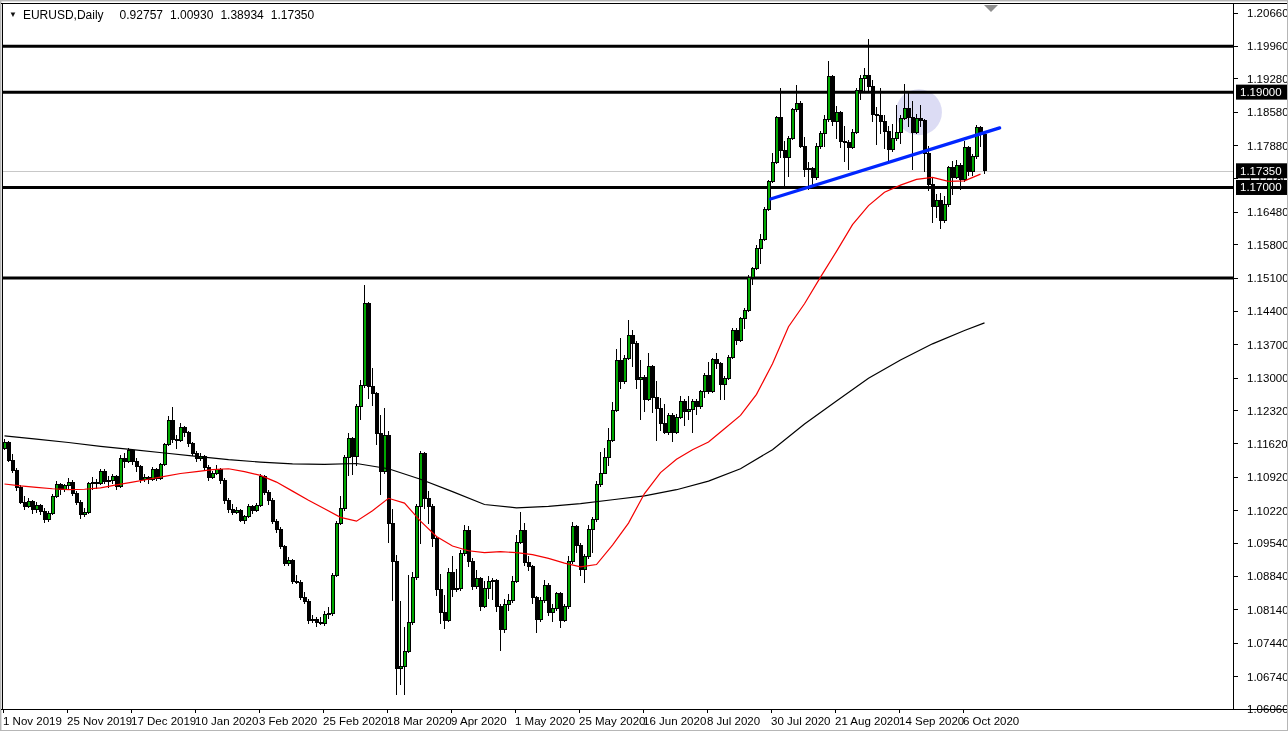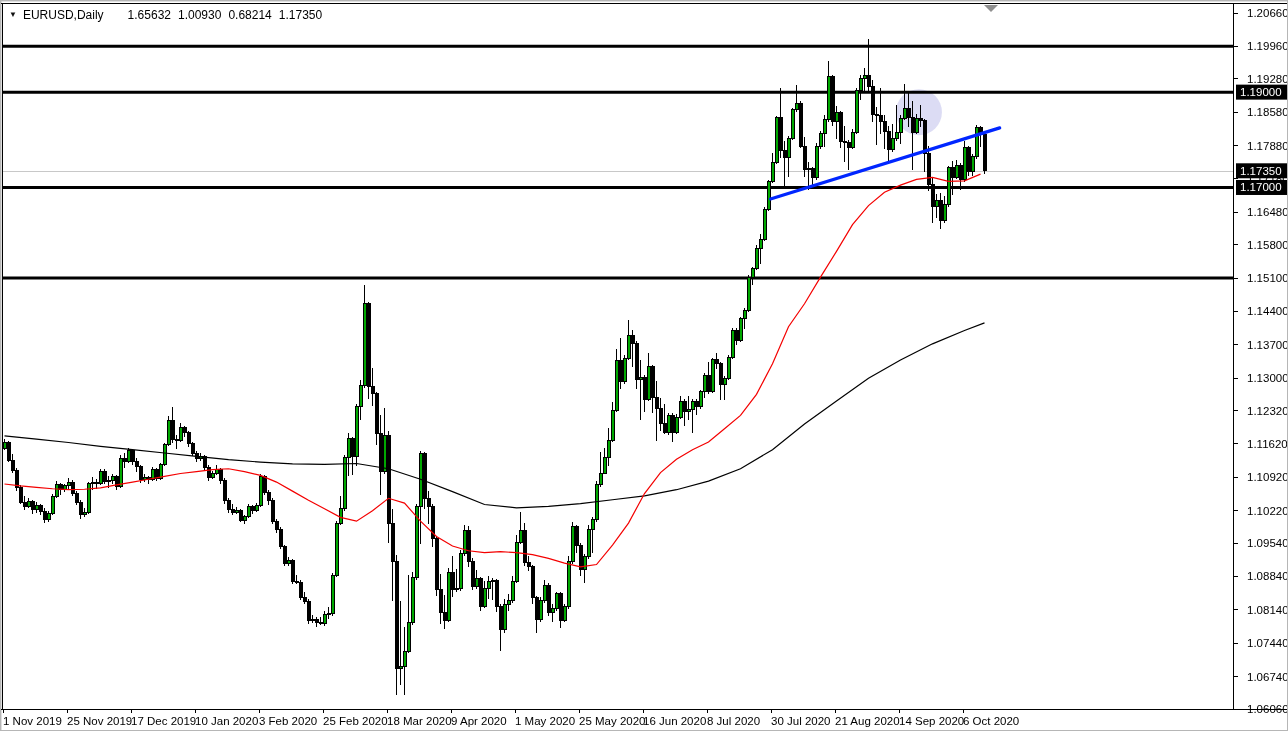--- a/index.html
+++ b/index.html
@@ -1,21 +1,21 @@
 <!DOCTYPE html>
 <html><head>
 <meta charset="utf-8">
 <style>
   html,body{margin:0;padding:0;background:#eee;}
   .win{position:relative;width:1288px;height:731px;background:#fff;overflow:hidden;
        font-family:"Liberation Sans",sans-serif;border:1px solid #b6b6b6;box-sizing:border-box;}
   .hdr{position:absolute;left:8px;top:7px;z-index:5;font-size:12px;color:#000;
        display:flex;align-items:center;white-space:pre;}
   .hdr .tri{font-size:8px;margin-right:6px;color:#111;line-height:1;}
-  .hdr .sym{margin-right:24px;}
+  .hdr .sym{margin-right:16px;}
   .hdr .v{margin-right:7px;}
   svg{position:absolute;left:0;top:0;}
   text{font-family:"Liberation Sans",sans-serif;}
 </style>
 </head>
 <body>
 
 <div class="win">
   <svg id="chart" width="1288" height="731">
     <g id="g-back">
@@ -1112,18 +1112,18 @@
         <text x="834" y="724" font-size="11.5px" fill="#000000">21 Aug 2020</text>
         <line x1="898.5" y1="708" x2="898.5" y2="712" stroke="#000000" stroke-width="1" shape-rendering="crispEdges"></line>
         <text x="898" y="724" font-size="11.5px" fill="#000000">14 Sep 2020</text>
         <line x1="962.5" y1="708" x2="962.5" y2="712" stroke="#000000" stroke-width="1" shape-rendering="crispEdges"></line>
         <text x="962" y="724" font-size="11.5px" fill="#000000">6 Oct 2020</text>
       </g>
   </svg>
   <div class="hdr">
     <span class="tri">▼</span>
     <span class="sym">EURUSD,Daily</span>
-    <span class="v">1.65632</span>
+    <span class="v">0.92757</span>
     <span class="v">1.00930</span>
-    <span class="v">0.68214</span>
+    <span class="v">1.38934</span>
     <span class="v">1.17350</span>
   </div>
 </div>
 
 </body></html>

